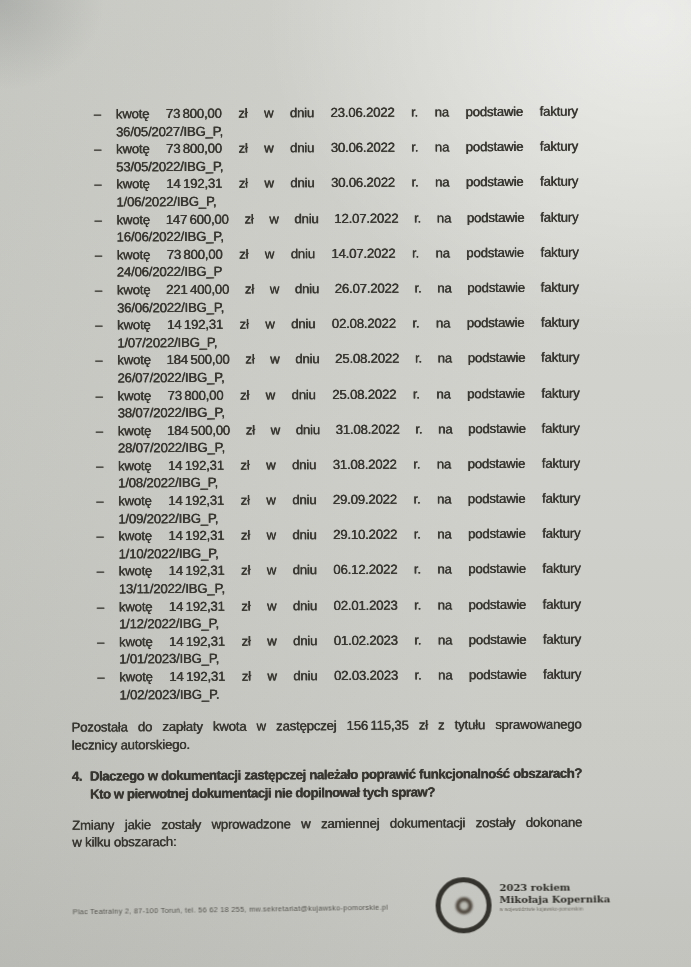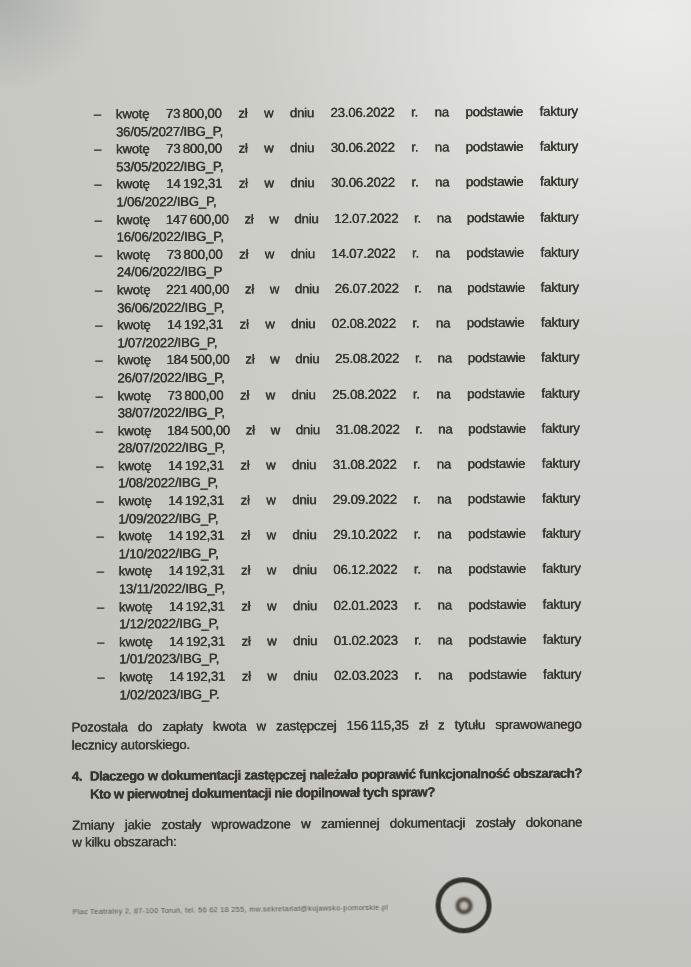--- a/index.html
+++ b/index.html
@@ -406,16 +406,21 @@
       </p>
 
     </div>
 
     <div class="footer-address">Plac Teatralny 2, 87-100 Toruń, tel. 56 62 18 255, mw.sekretariat@kujawsko-pomorskie.pl</div>
 
     <div class="logo">
       <div class="logo-ring">
         <div class="logo-center"></div>
       </div>
+      <div class="logo-text">
+        <div>2023 rokiem</div>
+        <div>Mikołaja Kopernika</div>
+        <div class="logo-tagline">w województwie kujawsko-pomorskim</div>
+      </div>
     </div>
 
   </div>
 </div>
 
 </body></html>

